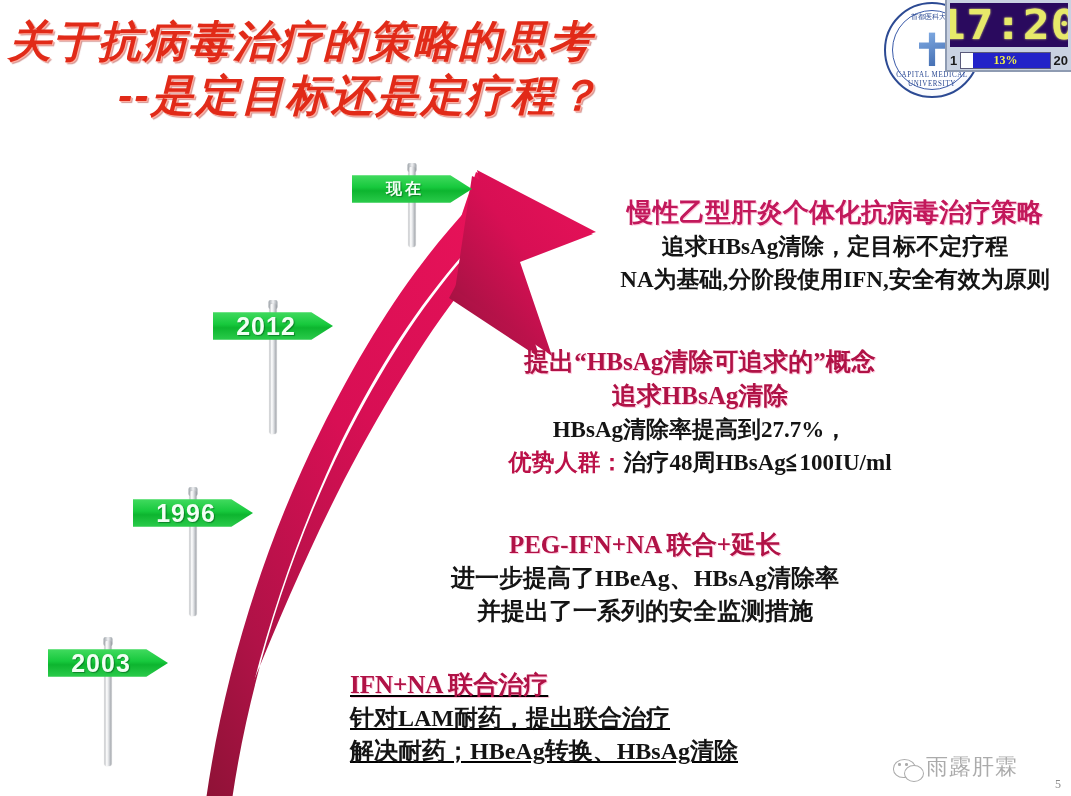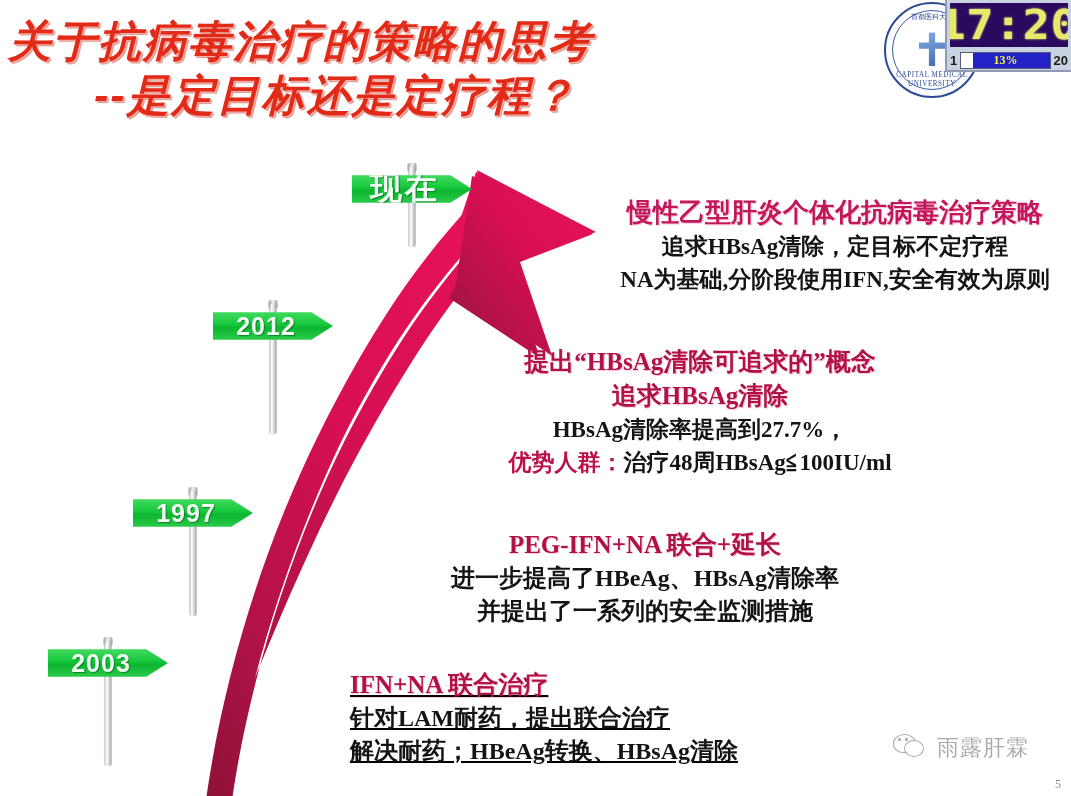--- a/index.html
+++ b/index.html
@@ -28,21 +28,21 @@
     font-weight:bold;
     font-style:italic;
     color:#e12a18;
     font-size:43px;
     line-height:54px;
     letter-spacing:2px;
     text-shadow:1px 1px 0 #ffb0a4, 2px 2px 1px rgba(160,20,10,.45);
     white-space:nowrap;
   }
   .title-line.l1{ padding-left:8px; }
-  .title-line.l2{ padding-left:94px; }
+  .title-line.l2{ padding-left:118px; }
 
   
   .seal{
     position:absolute;left:884px;top:2px;
     width:96px;height:96px;border-radius:50%;
     border:2px solid #2c4a93;
     background:radial-gradient(circle at 45% 40%, #ffffff 55%, #eef2fb 100%);
     box-sizing:border-box;
     overflow:hidden;
   }
@@ -148,21 +148,21 @@
     font-family:"Liberation Sans","DejaVu Sans",sans-serif;
     font-weight:bold;
     font-size:25px;
     color:#f2fff4;
     letter-spacing:1px;
     margin-right:14px;
     text-shadow:1px 1px 1px rgba(0,90,25,.6);
     white-space:nowrap;
   }
   .signpost .plaque-label.cn{
-    font-size:32px;letter-spacing:3px;
+    font-size:16px;letter-spacing:3px;
   }
 
   
   .tblock{position:absolute;}
   .tline{
     white-space:nowrap;
     font-family:"Liberation Serif","DejaVu Serif",serif;
     font-weight:bold;
   }
   .tline.head{
@@ -179,22 +179,22 @@
   .blk-now{ left:600px;top:196px;text-align:center;width:470px; }
   .blk-now .tline.head{font-size:26px;}
   .blk-2012{ left:450px;top:345px;text-align:center;width:500px;}
   .blk-2005{ left:380px;top:528px;text-align:center;width:530px;}
   .blk-2003{ left:350px;top:668px;width:540px;text-decoration:underline;}
   .blk-now .tline.body{ font-size:23px; }
   .blk-2012 .tline.body{ font-size:23px; }
 
   
   .watermark{
-    position:absolute;left:893px;top:733px;
-    display:flex;align-items:flex-start;gap:14px;
+    position:absolute;left:893px;top:752px;
+    display:flex;align-items:flex-end;gap:3px;
     opacity:.58;
   }
   .watermark .wm-icon{
     position:relative;width:30px;height:24px;
   }
   .watermark .wm-icon .b1{
     position:absolute;left:0;top:1px;width:21px;height:17px;
     border:1.6px solid #6f6f6f;border-radius:50% 50% 45% 45%;
     background:#fff;
   }
@@ -286,21 +286,21 @@
     <div class="pole" style="height:130px;"></div>
     <div class="plaque" style="width:120px;">
       <span class="plaque-label">2012</span>
     </div>
   </div>
 
   <div class="signpost" style="left:133px;top:487px;width:120px;height:160px;">
     <div class="pole-cap"></div>
     <div class="pole" style="height:125px;"></div>
     <div class="plaque" style="width:120px;">
-      <span class="plaque-label">1997</span>
+      <span class="plaque-label">1996</span>
     </div>
   </div>
 
   <div class="signpost" style="left:48px;top:637px;width:120px;height:160px;">
     <div class="pole-cap"></div>
     <div class="pole" style="height:125px;"></div>
     <div class="plaque" style="width:120px;">
       <span class="plaque-label">2003</span>
     </div>
   </div>

